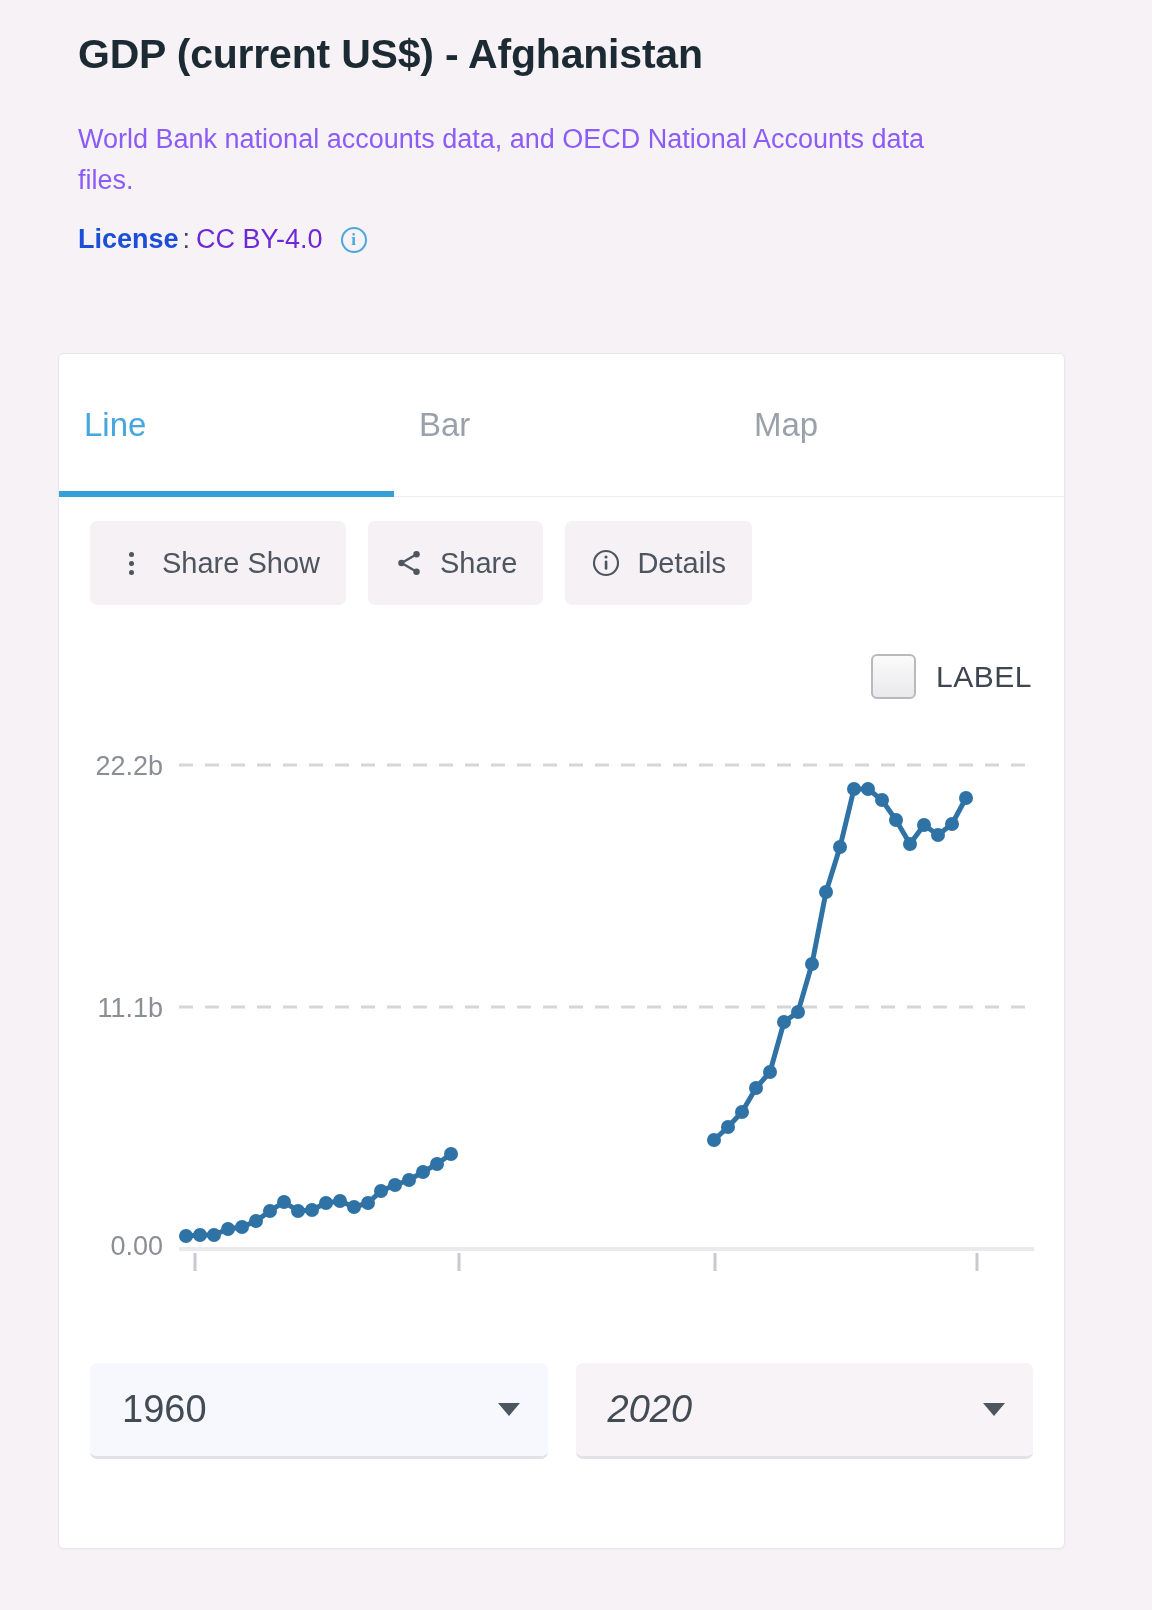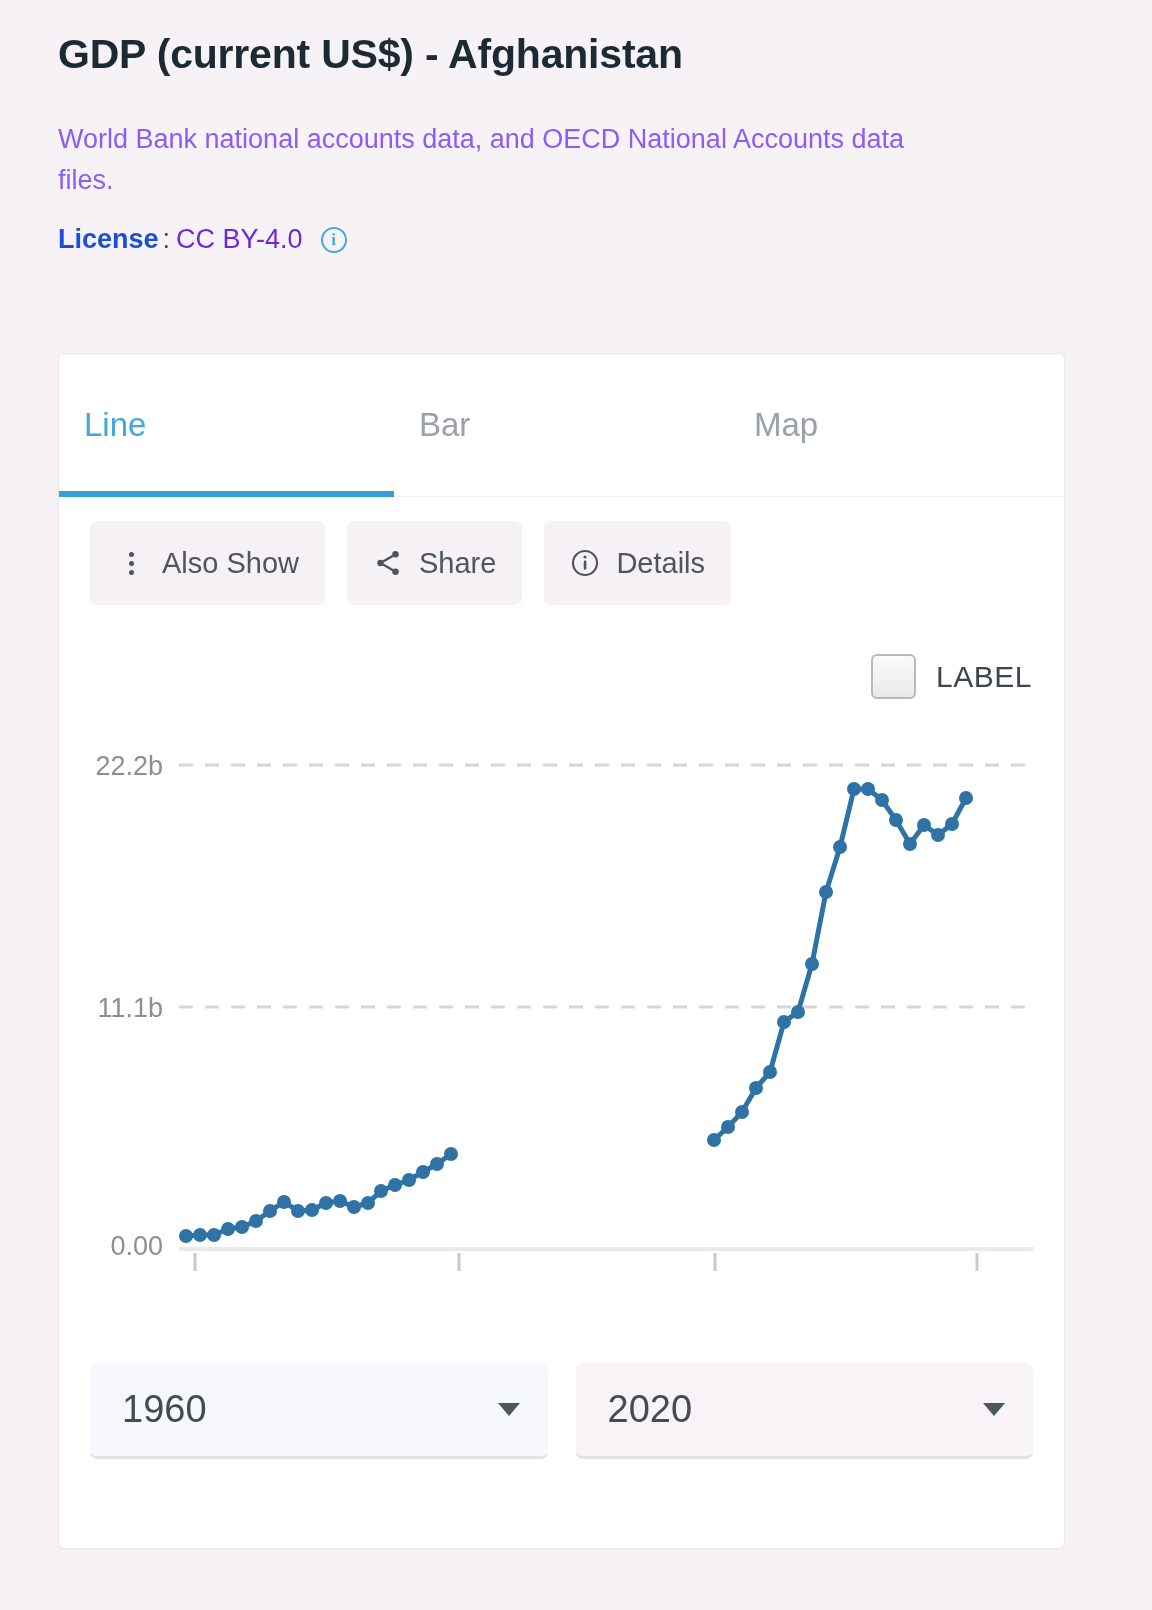--- a/index.html
+++ b/index.html
@@ -6,21 +6,21 @@
   html, body {
     width: 1152px;
     height: 1610px;
     background: #f7f2f6;
     font-family: "Liberation Sans", sans-serif;
     -webkit-font-smoothing: antialiased;
   }
   .page { width: 1152px; height: 1610px; position: relative; }
 
   
-  .header { padding: 30px 58px 0 58px; }
+  .header { padding: 30px 58px 0 78px; }
   .page-title {
     font-size: 41px;
     font-weight: bold;
     color: #1c2b33;
     letter-spacing: -0.2px;
     line-height: 1.2;
   }
   .source-text {
     margin-top: 40px;
     font-size: 27px;
@@ -164,21 +164,21 @@
     align-items: center;
     justify-content: space-between;
     padding: 0 28px 0 32px;
     font-size: 38px;
     color: #434b54;
     cursor: pointer;
     user-select: none;
     border-bottom: 3px solid #e2e2e8;
   }
   .sel.from { background: #f6f8fd; text-align: right; }
-  .sel.to   { background: #f8f3f7; }
+  .sel.to   { background: #f8f3f7; font-style: italic; }
   .caret {
     width: 0; height: 0;
     border-left: 11px solid transparent;
     border-right: 11px solid transparent;
     border-top: 13px solid #4d555e;
   }
 </style>
 </head>
 <body>
 
@@ -211,21 +211,21 @@
 
     <div class="toolbar">
       <button class="tbtn">
         <span class="ic">
           <span class="dots">
               <i></i>
               <i></i>
               <i></i>
             </span>
         </span>
-        <span>Also Show</span>
+        <span>Share Show</span>
       </button>
       <button class="tbtn">
         <span class="ic">
           <svg width="30" height="30" viewBox="0 0 24 24">
             <circle cx="18" cy="5" r="2.6" fill="#4d555e"></circle>
             <circle cx="6" cy="12" r="2.6" fill="#4d555e"></circle>
             <circle cx="18" cy="19" r="2.6" fill="#4d555e"></circle>
             <line x1="8.1" y1="10.8" x2="16" y2="6.2" stroke="#4d555e" stroke-width="1.9"></line>
             <line x1="8.1" y1="13.2" x2="16" y2="17.8" stroke="#4d555e" stroke-width="1.9"></line>
           </svg>

